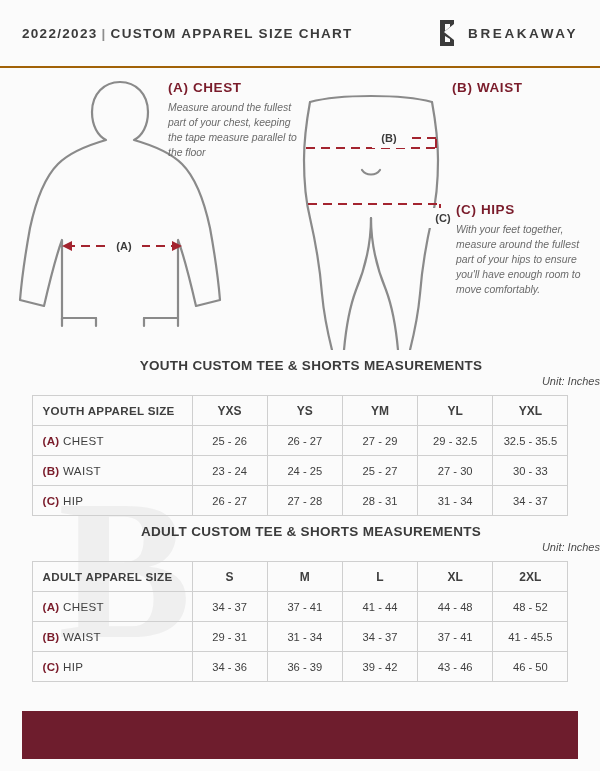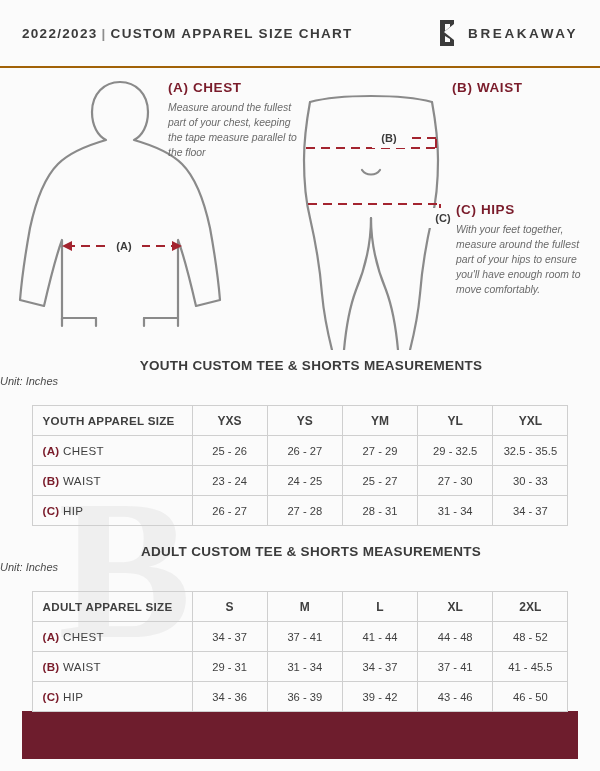--- a/index.html
+++ b/index.html
@@ -102,29 +102,29 @@
   .table-title {
     text-align: center;
     font-size: 13.5px;
     font-weight: bold;
     color: #3b3b3b;
     letter-spacing: 0.3px;
     padding-top: 8px;
     padding-left: 22px;
   }
   .table-unit {
-    text-align: left;
+    text-align: right;
     font-size: 11px;
     font-style: italic;
     color: #4a4a4a;
     padding: 2px 0 8px;
   }
   table {
     width: 536px;
-    margin: 10px auto;
+    margin: 0 auto;
     border-collapse: collapse;
     table-layout: fixed;
   }
   th, td {
     border: 1px solid #cfcfcf;
     height: 30px;
     font-size: 11.2px;
     color: #3f3f3f;
     text-align: center;
     font-weight: normal;

